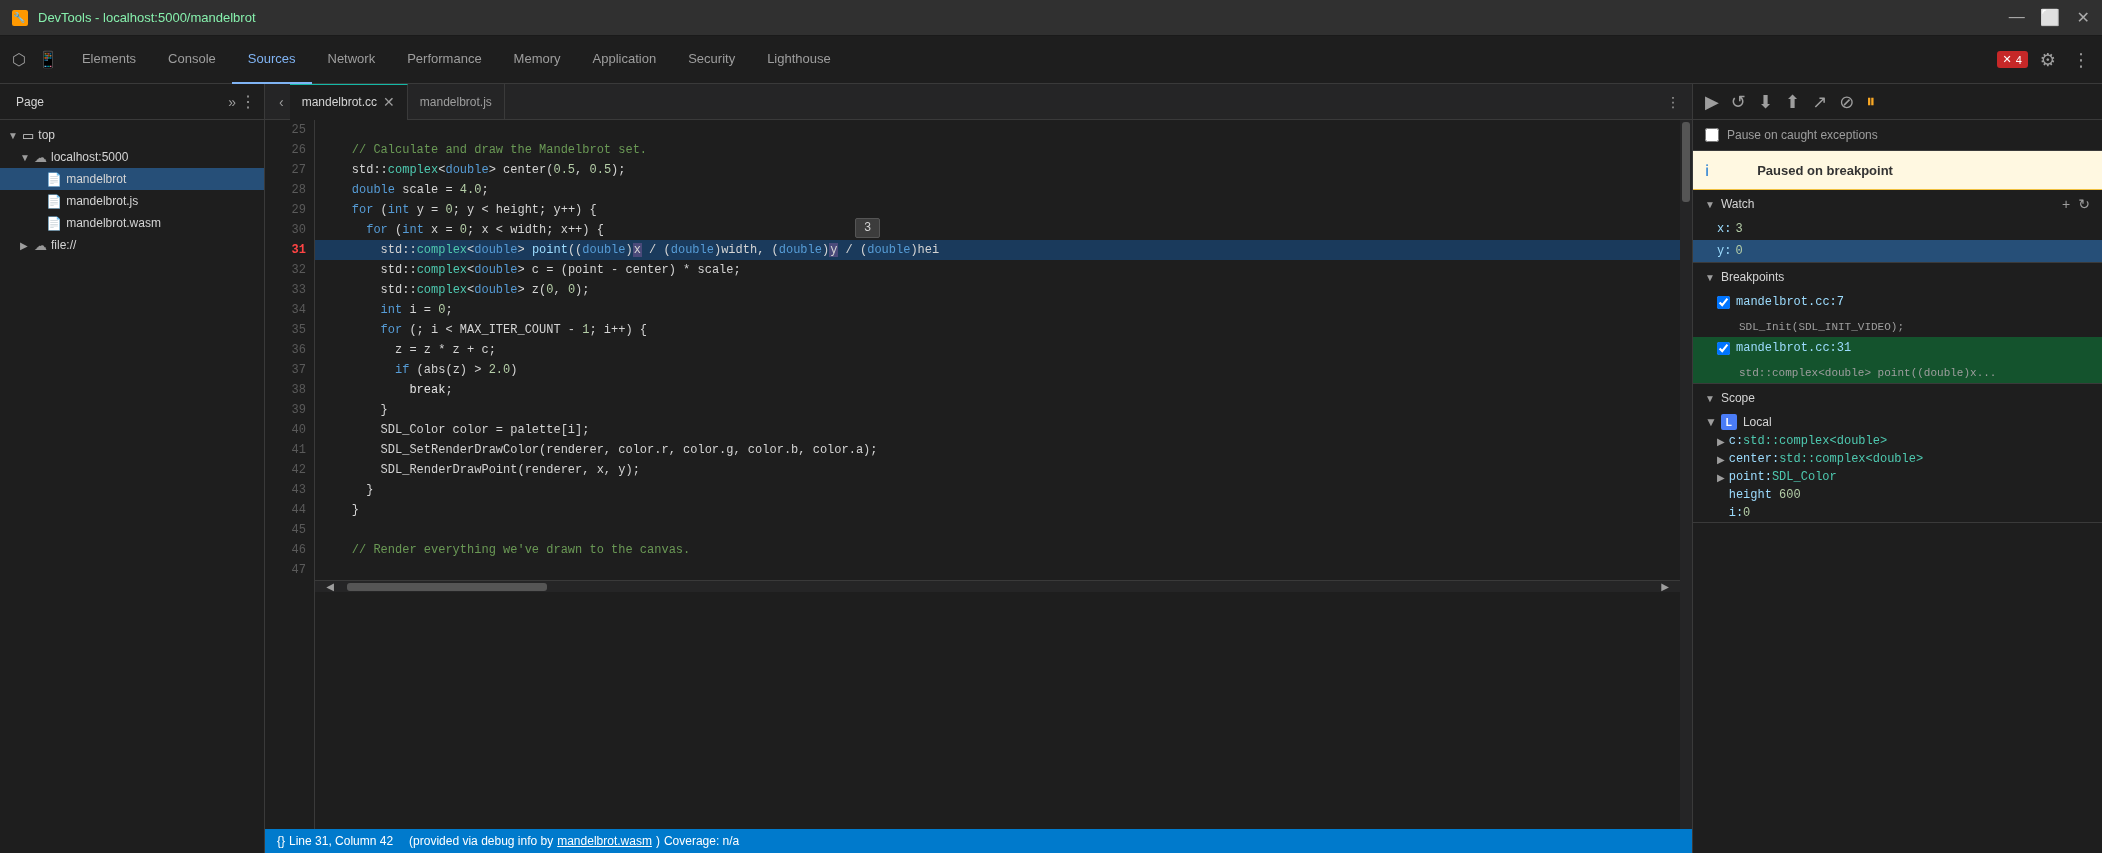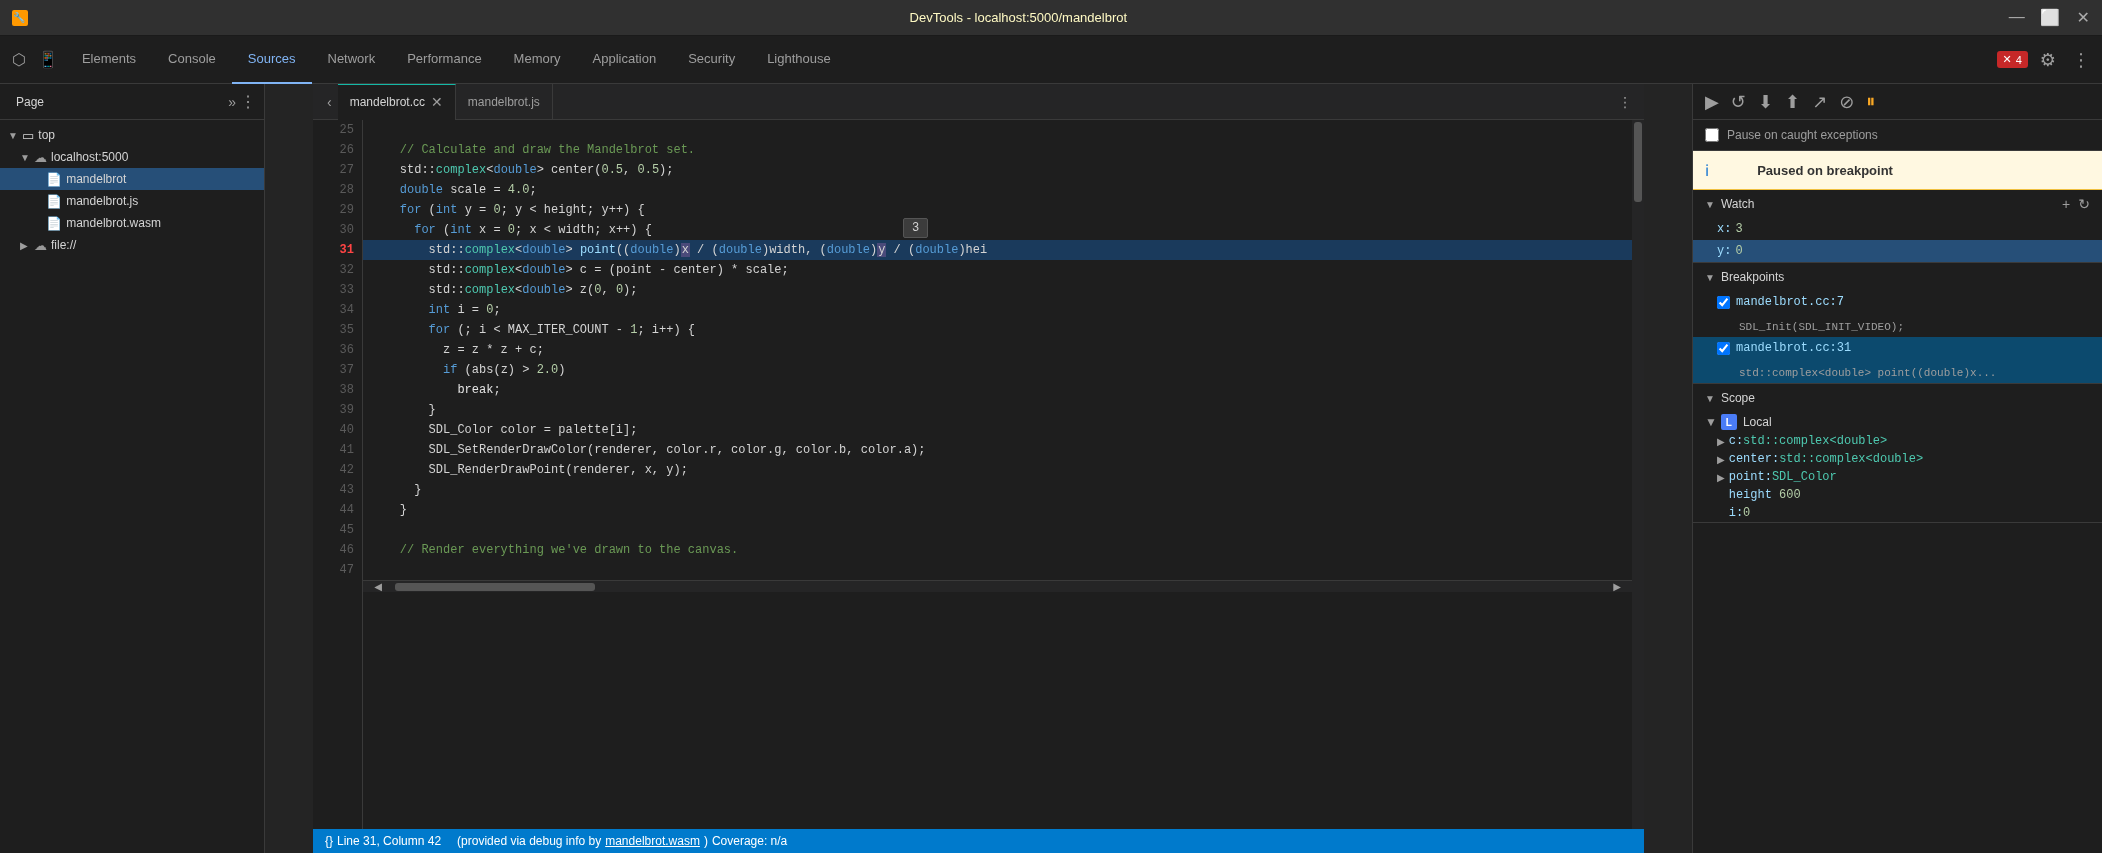--- a/index.html
+++ b/index.html
@@ -4,21 +4,21 @@
   <style>
     * { box-sizing: border-box; margin: 0; padding: 0; }
     body { font-family: -apple-system, BlinkMacSystemFont, 'Segoe UI', sans-serif; font-size: 12px; background: #242424; color: #d4d4d4; height: 853px; overflow: hidden; }
 
     
     #title-bar {
       display: flex; align-items: center; background: #303030; height: 36px;
       padding: 0 12px; gap: 10px; border-bottom: 1px solid #1a1a1a;
     }
     #title-bar .favicon { width: 16px; height: 16px; background: #f90; border-radius: 2px; font-size: 10px; display: flex; align-items: center; justify-content: center; }
-    #title-bar .title { color: #fef9c3; font-size: 13px; flex: 1; text-align: center; }
+    #title-bar .title { color: #86efac; font-size: 13px; flex: 1; }
     #title-bar .controls { display: flex; gap: 16px; }
     #title-bar .ctrl-btn { color: #aaa; font-size: 16px; cursor: pointer; }
 
     
     #top-nav {
       display: flex; align-items: center; background: #1e1e1e; height: 48px;
       border-bottom: 1px solid #3a3a3a; padding: 0 8px;
     }
     .nav-icon { color: #9e9e9e; font-size: 16px; margin-right: 4px; cursor: pointer; padding: 4px; }
     .nav-tab {
@@ -29,21 +29,21 @@
     .nav-tab.active { color: #80b4f4; border-bottom: 2px solid #80b4f4; }
     .nav-spacer { flex: 1; }
     .nav-actions { display: flex; align-items: center; gap: 8px; }
     .error-badge {
       display: flex; align-items: center; background: #c62828; color: #fff;
       padding: 2px 6px; border-radius: 3px; font-size: 11px; gap: 4px; cursor: pointer;
     }
     .gear-btn, .more-btn { color: #9e9e9e; font-size: 18px; cursor: pointer; padding: 4px; }
 
     
-    #main { display: flex; height: calc(853px - 36px - 48px); gap: 48px; }
+    #main { display: flex; height: calc(853px - 36px - 48px); }
 
     
     #sidebar {
       width: 265px; min-width: 265px; background: #1e1e1e; border-right: 1px solid #3a3a3a;
       display: flex; flex-direction: column;
     }
     #sidebar-header {
       display: flex; align-items: center; padding: 0 8px; height: 36px;
       border-bottom: 1px solid #3a3a3a;
     }
@@ -181,21 +181,21 @@
     .watch-item.selected { background: #264f78; }
     .watch-value { color: #b5cea8; margin-left: 4px; }
 
     .breakpoint-item {
       padding: 4px 12px 4px 24px; font-size: 12px;
     }
     .breakpoint-item .bp-file { color: #9cdcfe; font-family: 'Courier New', monospace; }
     .breakpoint-item .bp-code { color: #9e9e9e; font-family: 'Courier New', monospace; font-size: 11px; margin-top: 12px; }
     .breakpoint-item .bp-check { margin-right: 6px; }
     .breakpoint-item-header { display: flex; align-items: center; }
-    .breakpoint-item.active-bp { background: #0c4a6e; }
+    .breakpoint-item.active-bp { background: #14532d; }
 
     .scope-item { padding: 2px 12px 2px 24px; font-size: 12px; color: #d4d4d4; display: flex; align-items: center; }
     .scope-item .arrow { color: #9e9e9e; margin-right: 4px; font-size: 10px; }
     .scope-item .prop-name { color: #9cdcfe; font-family: 'Courier New', monospace; }
     .scope-item .prop-type { color: #4ec9b0; font-family: 'Courier New', monospace; }
     .scope-item .prop-val { color: #b5cea8; font-family: 'Courier New', monospace; }
 
     .scope-subsection-header {
       display: flex; align-items: center; padding: 2px 12px 2px 12px;
       font-size: 12px; color: #d4d4d4; cursor: pointer;

